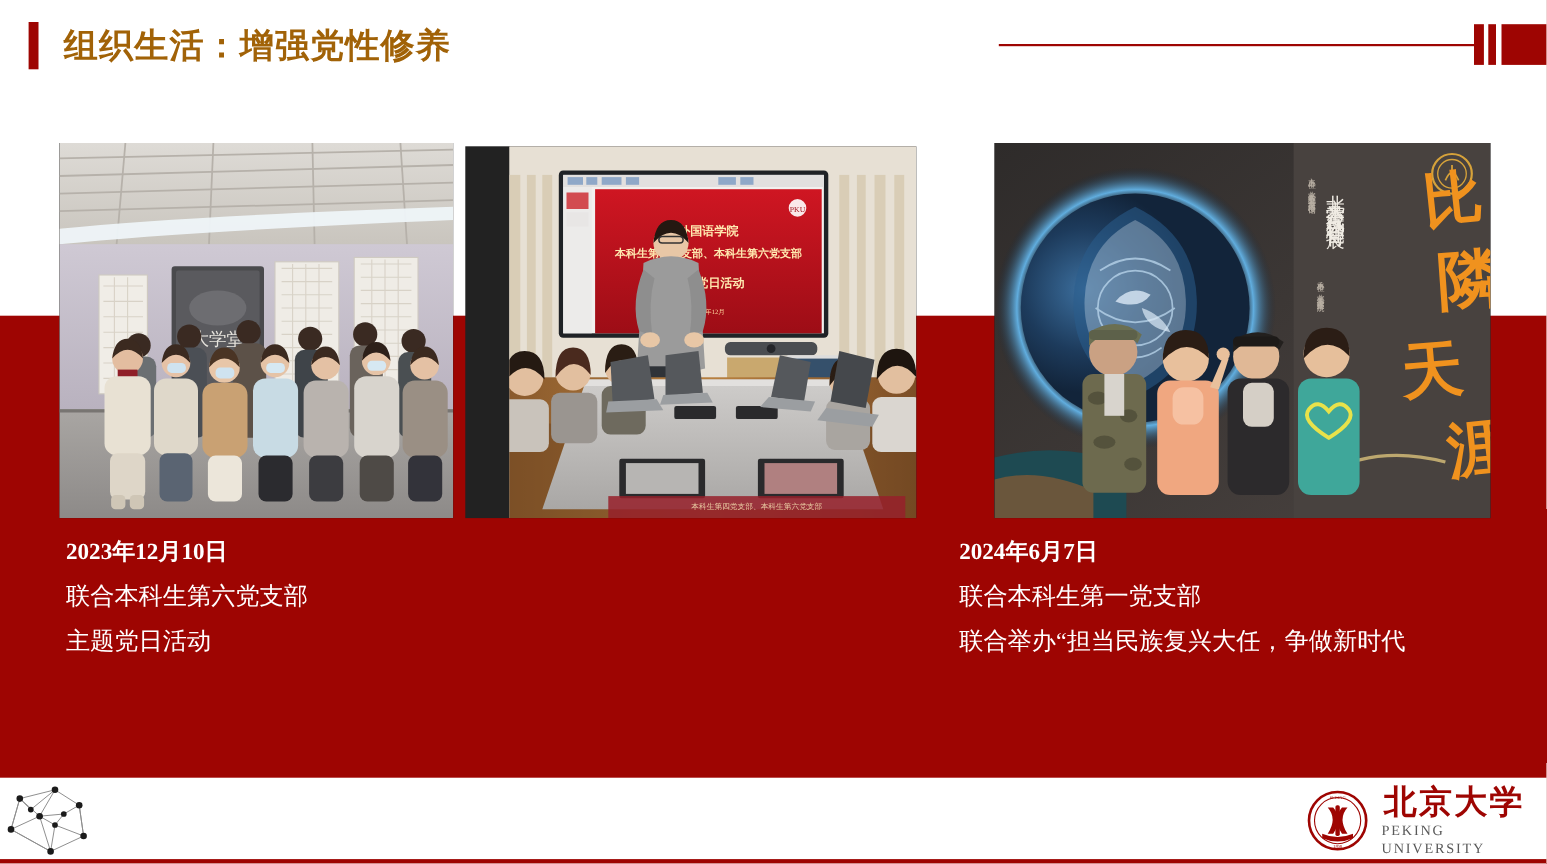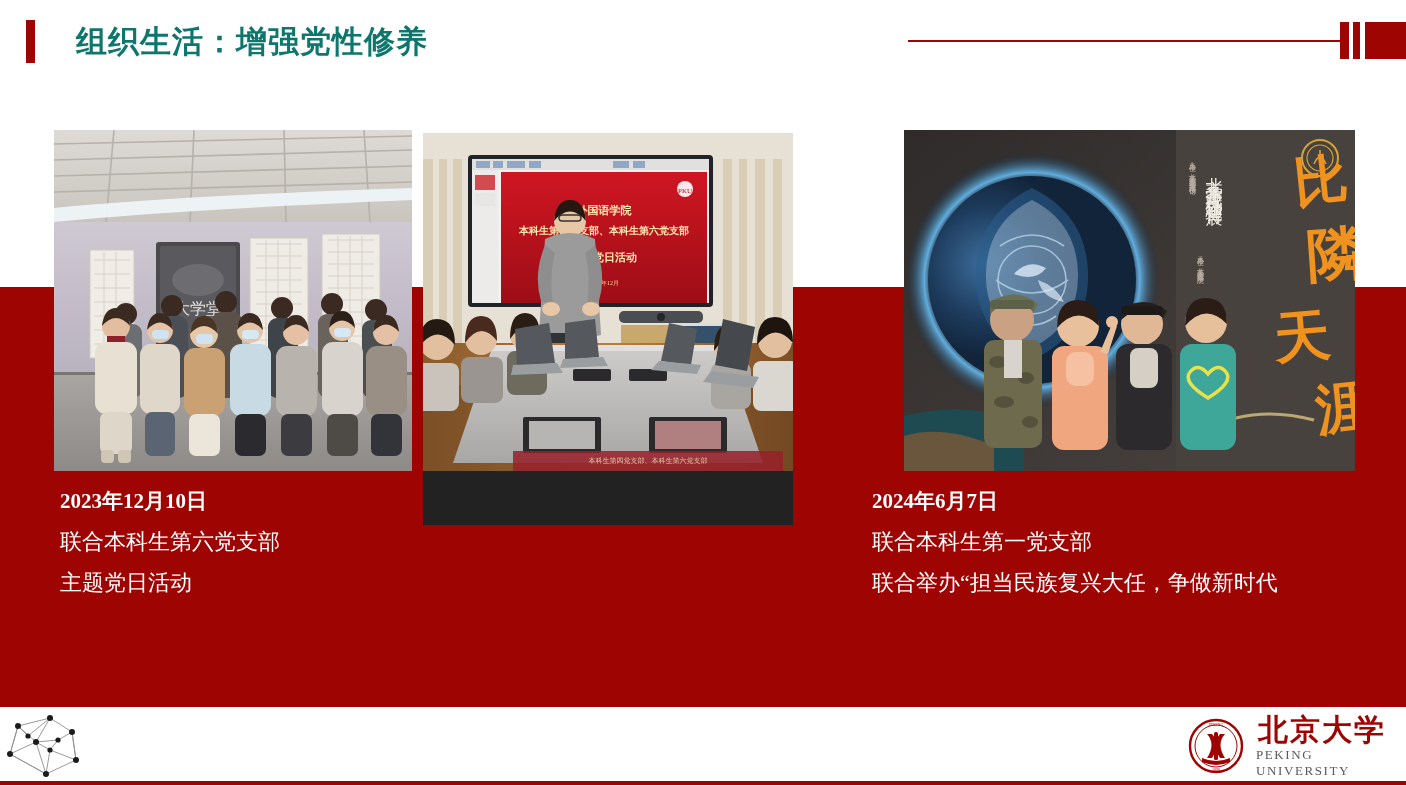--- a/index.html
+++ b/index.html
@@ -2,40 +2,40 @@
 <html><head>
 <meta charset="utf-8">
 <style>
   html,body{margin:0;padding:0;background:#fff;}
   body{width:1406px;height:785px;position:relative;overflow:hidden;
        font-family:"Liberation Serif","DejaVu Serif",serif;}
 
   
   #title-accent-bar{position:absolute;left:26px;top:20px;width:9px;height:43px;background:#9e0502;}
   #slide-title{position:absolute;left:58px;top:20px;height:44px;line-height:44px;
-        font-size:31px;color:#0f766e;font-weight:700;letter-spacing:1px;white-space:nowrap;margin-left:18px;}
+        font-size:31px;color:#a16207;font-weight:700;letter-spacing:1px;white-space:nowrap;}
 
   #header-rule{position:absolute;left:908px;top:40px;width:437px;height:2px;background:#9e0502;}
   #header-block-a{position:absolute;left:1340px;top:22px;width:9px;height:37px;background:#9e0502;}
   #header-block-b{position:absolute;left:1353px;top:22px;width:7px;height:37px;background:#9e0502;}
   #header-block-c{position:absolute;left:1365px;top:22px;width:41px;height:37px;background:#9e0502;}
 
   
   #red-band{position:absolute;left:0;top:287px;width:1406px;height:420px;background:#9e0502;}
 
   
   #bottom-rule{position:absolute;left:0;top:781px;width:1406px;height:4px;background:#9e0502;}
 
   
   .photo{position:absolute;overflow:hidden;background:#222;}
 
   
   #photo-1{left:54px;top:130px;width:358px;height:341px;}
   
-  #photo-2{left:423px;top:133px;width:370px;height:392px;}
+  #photo-2{left:423px;top:133px;width:370px;height:338px;padding-left:40px;}
   
   #photo-3{left:904px;top:130px;width:451px;height:341px;}
 
   
   .caption-block{position:absolute;color:#ffffff;text-align:left;}
   #caption-left{left:60px;top:484px;width:620px;}
   #caption-right{left:872px;top:484px;width:520px;}
   .cap-date{font-size:21px;font-weight:700;line-height:34px;}
   .cap-org{font-size:22px;line-height:48px;}
   .cap-desc{font-size:22px;line-height:33px;}

